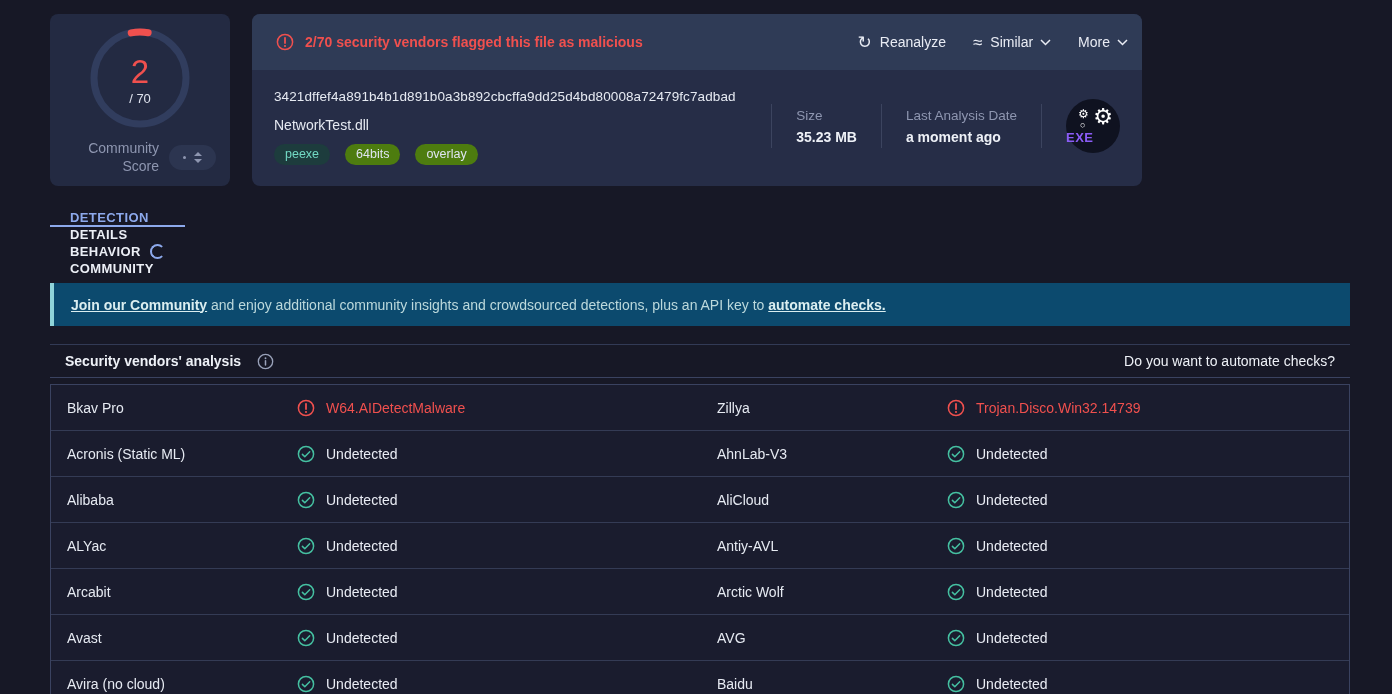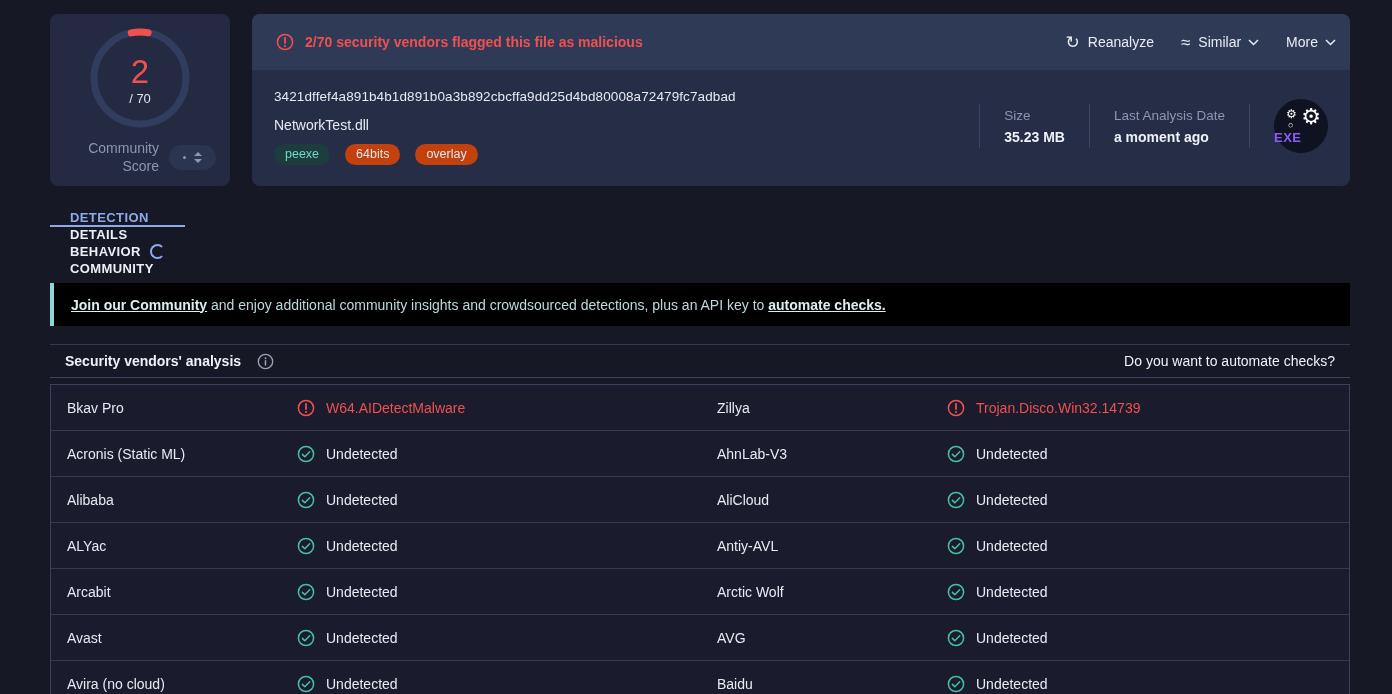--- a/index.html
+++ b/index.html
@@ -38,40 +38,40 @@
     width:47px; height:25px; border-radius:13px; background:#2c3550;
     display:flex; align-items:center; justify-content:center; gap:8px; flex:none;
   }
   .stepper-dot { width:3px; height:3px; border-radius:50%; background:#8e96b0; }
   .stepper-arrows { display:flex; flex-direction:column; gap:3px; }
   .arr-up { width:0; height:0; border-left:4px solid transparent; border-right:4px solid transparent; border-bottom:4px solid #8e96b0; }
   .arr-down { width:0; height:0; border-left:4px solid transparent; border-right:4px solid transparent; border-top:4px solid #8e96b0; }
 
   
   .header-card {
-    position:absolute; left:252px; top:14px; width:1098px; height:172px;
+    position:absolute; left:252px; top:14px; width:890px; height:172px;
     background:#262d47; border-radius:8px;
   }
   .hdr-banner {
     height:56px; background:#2f3b56; border-radius:8px 8px 0 0;
     display:flex; align-items:center; padding:0 14px 0 24px;
   }
   .alert-flag { display:flex; align-items:center; gap:11px; color:#f0504e; }
   .alert-flag .flag-text { font-size:14px; font-weight:bold; }
   .hdr-actions { margin-left:auto; display:flex; align-items:center; gap:27px; }
   .hbtn { display:flex; align-items:center; gap:8px; color:#e9ecf4; font-size:14px; }
   .hbtn .glyph { font-size:17px; line-height:1; }
   .chev { margin-left:-1px; }
 
   .hdr-body { position:relative; padding:19px 0 0 22px; height:116px; }
   .file-hash { font-size:13.5px; color:#e6eaf2; letter-spacing:0.1px; }
   .file-name { font-size:14px; color:#e6eaf2; margin-top:13px; }
   .file-tags { display:flex; gap:15px; margin-top:11px; }
   .tag {
-    background:#c2410c; color:#dfe5f2; font-size:12.5px;
+    background:#4d7c0f; color:#dfe5f2; font-size:12.5px;
     padding:3px 11px; border-radius:11px; line-height:1.2;
   }
   .tag-type { background:#1d3c3d; color:#72d9c4; }
 
   .hdr-info {
     position:absolute; right:22px; top:28px; height:56px;
     display:flex; align-items:center; gap:24px;
   }
   .v-div { width:1px; height:44px; background:#3c445f; }
   .stat .stat-label { font-size:13.5px; color:#8e96b0; }
@@ -100,21 +100,21 @@
   .spinner {
     width:15px; height:15px; margin-left:9px; border-radius:50%;
     border:2.5px solid #8da9ec; border-right-color:transparent;
     animation:spin 1s linear infinite;
   }
   @keyframes spin { to { transform:rotate(360deg); } }
 
   
   .community-banner {
     position:absolute; left:50px; top:283px; width:1300px; height:43px;
-    background:#000000; border-left:4px solid #8fd4d9;
+    background:#0c4a6e; border-left:4px solid #8fd4d9;
     display:flex; align-items:center; padding-left:17px;
     font-size:14px; color:#bcd9dc; white-space:pre-wrap;
   }
   .cb-link { color:#dbeef0; font-weight:bold; text-decoration:underline; cursor:pointer; }
 
   
   .section-header {
     position:absolute; left:50px; top:344px; width:1300px; height:34px;
     border-top:1px solid #323a55; border-bottom:1px solid #3a4260;
     display:flex; align-items:center; justify-content:space-between; padding:0 15px;

